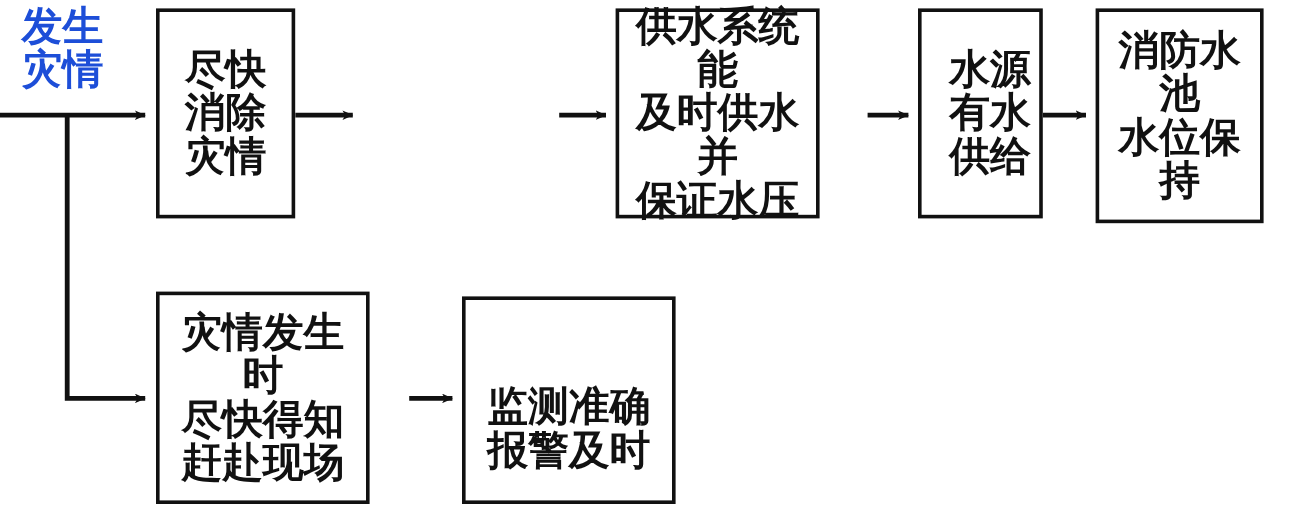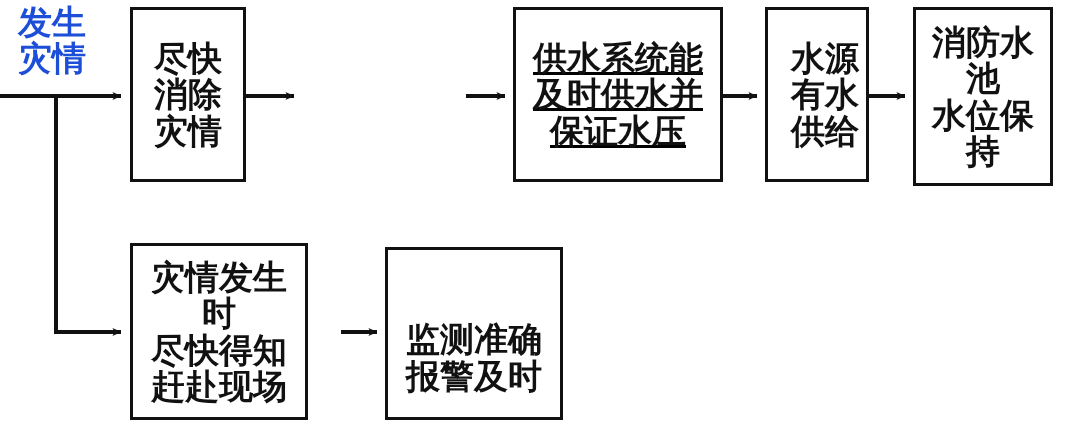--- a/index.html
+++ b/index.html
@@ -85,21 +85,21 @@
   <div class="start-label" style="left:18px; top:4px; width:96px; font-size:34px;">发生
 灾情</div>
 
   <div class="node-box" style="left:130px; top:7px; width:116px; height:175px;">
     <span class="node-text" style="font-size:34px;">尽快
 消除
 灾情</span>
   </div>
 
 
-  <div class="node-box" style="left:513px; top:7px; width:210px; height:175px;text-decoration:underline;">
+  <div class="node-box" style="left:513px; top:7px; width:170px; height:175px;">
     <span class="node-text" style="font-size:34px;">供水系统能
 及时供水并
 保证水压</span>
   </div>
 
   <div class="node-box" style="left:765px; top:7px; width:104px; height:175px;">
     <span class="node-text" style="font-size:34px;margin-left:16px;">水源
 有水
 供给</span>
   </div>

